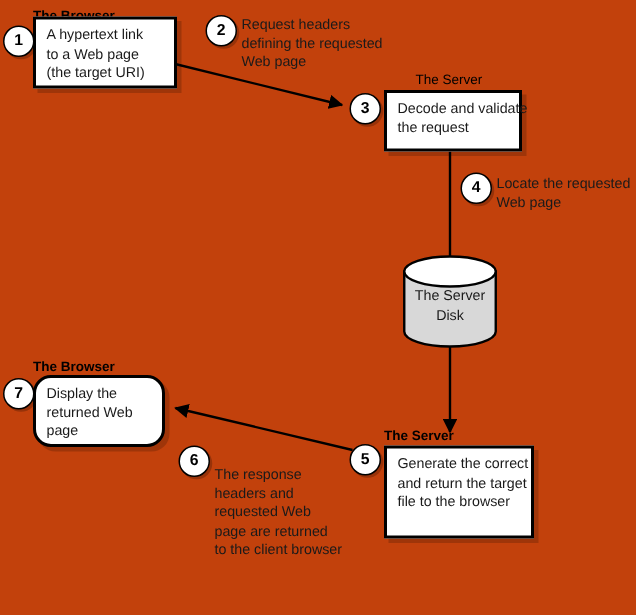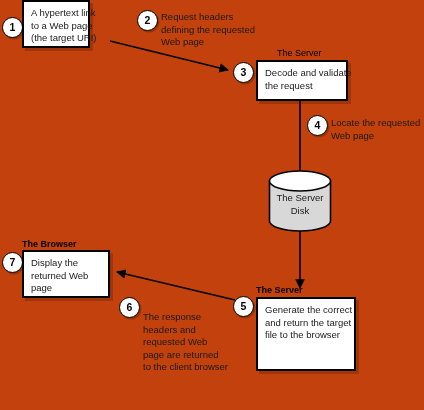--- a/index.html
+++ b/index.html
@@ -107,21 +107,21 @@
     <line x1="300" y1="101" x2="300" y2="184" stroke="#000000" stroke-width="1.6" marker-end="url(#arrowhead)"></line>
 
     <line x1="300" y1="231" x2="300" y2="288" stroke="#000000" stroke-width="1.6" marker-end="url(#arrowhead)"></line>
 
     <line x1="235" y1="300" x2="117" y2="272" stroke="#000000" stroke-width="1.6" marker-end="url(#arrowhead)"></line>
   </svg>
 
   <div class="group-label" style="left:22px; top:5px;">The Browser</div>
 
   <div class="step-circle" style="left:2px; top:17px;">1</div>
-  <div class="box" style="left:22px; top:0; width:68px; height:48px;">
+  <div class="box" style="left:22px; top:11px; width:96px; height:48px;">
     <span class="box-line">A hypertext link</span>
     <span class="box-line">to a Web page</span>
     <span class="box-line">(the target URI)</span>
   </div>
 
   <div class="step-circle" style="left:137px; top:10px;">2</div>
   <div class="note" style="left:161px; top:11px;">
     <span class="note-line">Request headers</span>
     <span class="note-line">defining the requested</span>
     <span class="note-line">Web page</span>
@@ -148,37 +148,37 @@
     </svg>
     <div class="cyl-text">
       <span>The Server</span>
       <span>Disk</span>
     </div>
   </div>
 
   <div class="group-label" style="left:22px; top:239px;">The Browser</div>
 
   <div class="step-circle" style="left:2px; top:252px;">7</div>
-  <div class="box" style="left:22px; top:250px; width:88px; height:48px;">
+  <div class="box" style="left:22px; top:250px; width:88px; height:48px;border-radius:12px;">
     <span class="box-line">Display the</span>
     <span class="box-line">returned Web</span>
     <span class="box-line">page</span>
   </div>
 
   <div class="step-circle" style="left:119px; top:297px;">6</div>
   <div class="note" style="left:143px; top:299px;margin-top:12px;">
     <span class="note-line">The response</span>
     <span class="note-line">headers and</span>
     <span class="note-line">requested Web</span>
     <span class="note-line">page are returned</span>
     <span class="note-line">to the client browser</span>
   </div>
 
   <div class="group-label" style="left:256px; top:285px;">The Server</div>
 
   <div class="step-circle" style="left:233px; top:296px;">5</div>
-  <div class="box" style="left:256px; top:297px; width:100px; height:74px;">
+  <div class="box" style="left:256px; top:297px; width:100px; height:62px;">
     <span class="box-line">Generate the correct</span>
     <span class="box-line">and return the target</span>
     <span class="box-line">file to the browser</span>
   </div>
 
 </div>
 
 </body></html>

